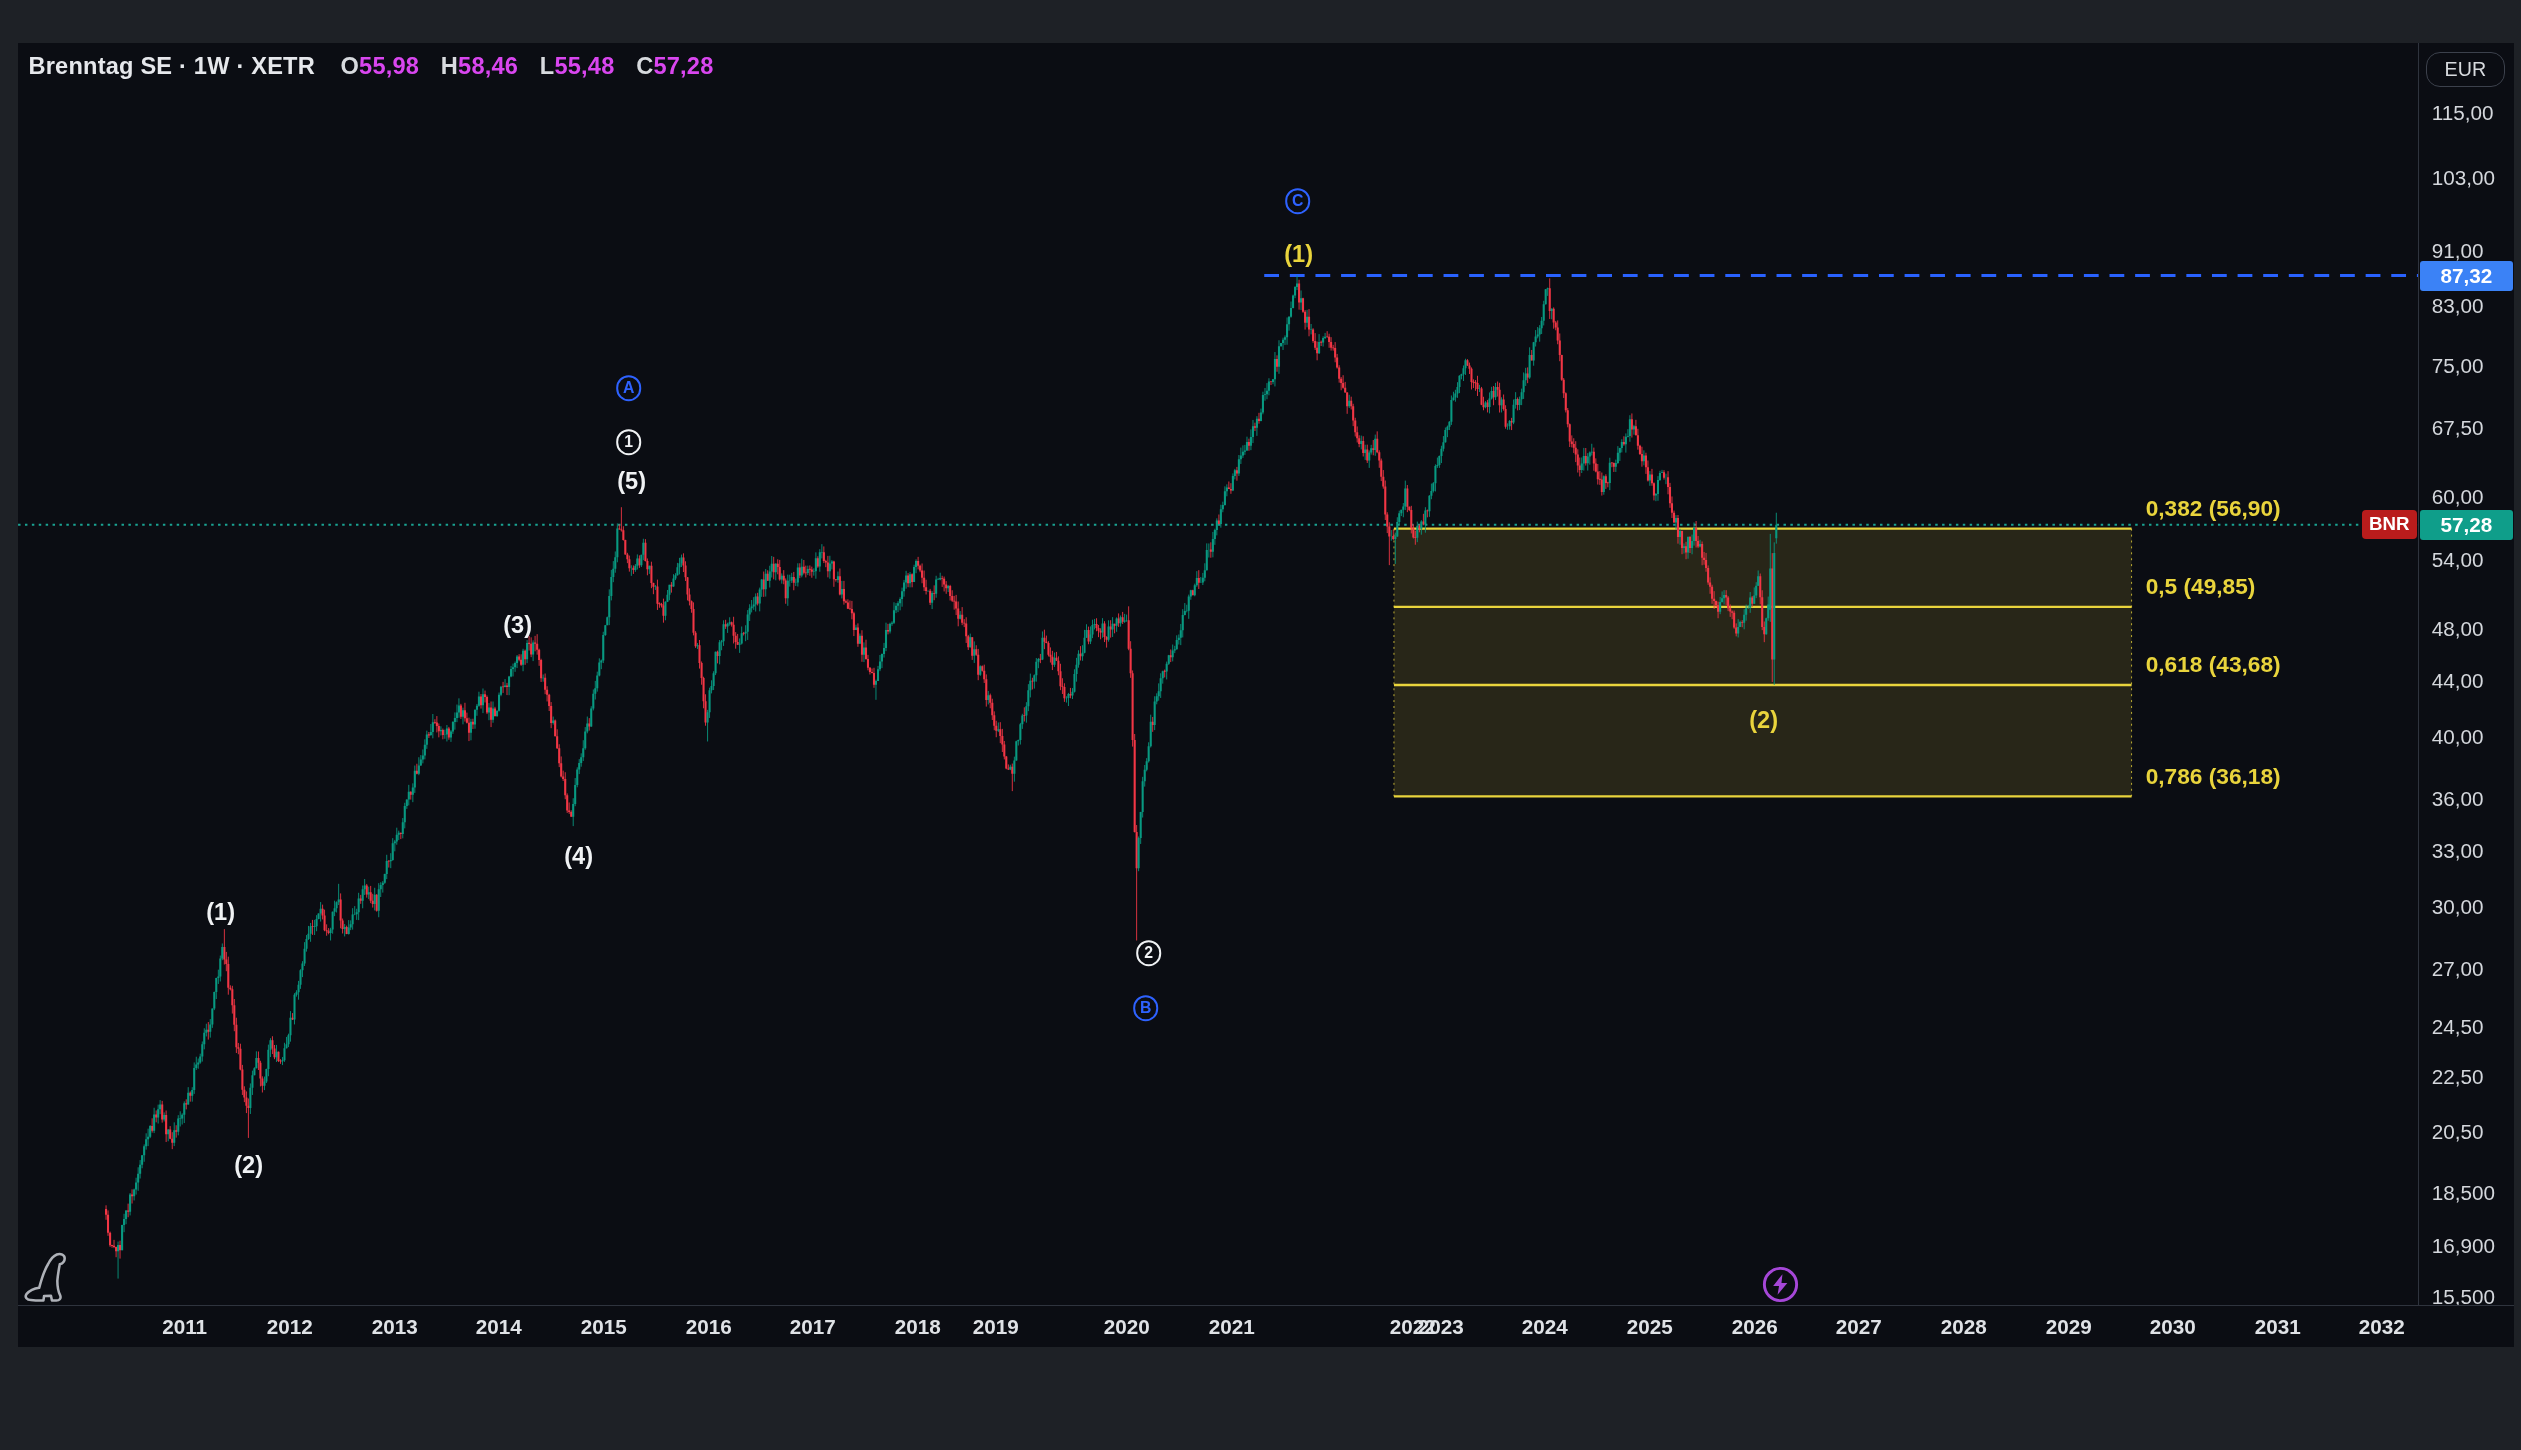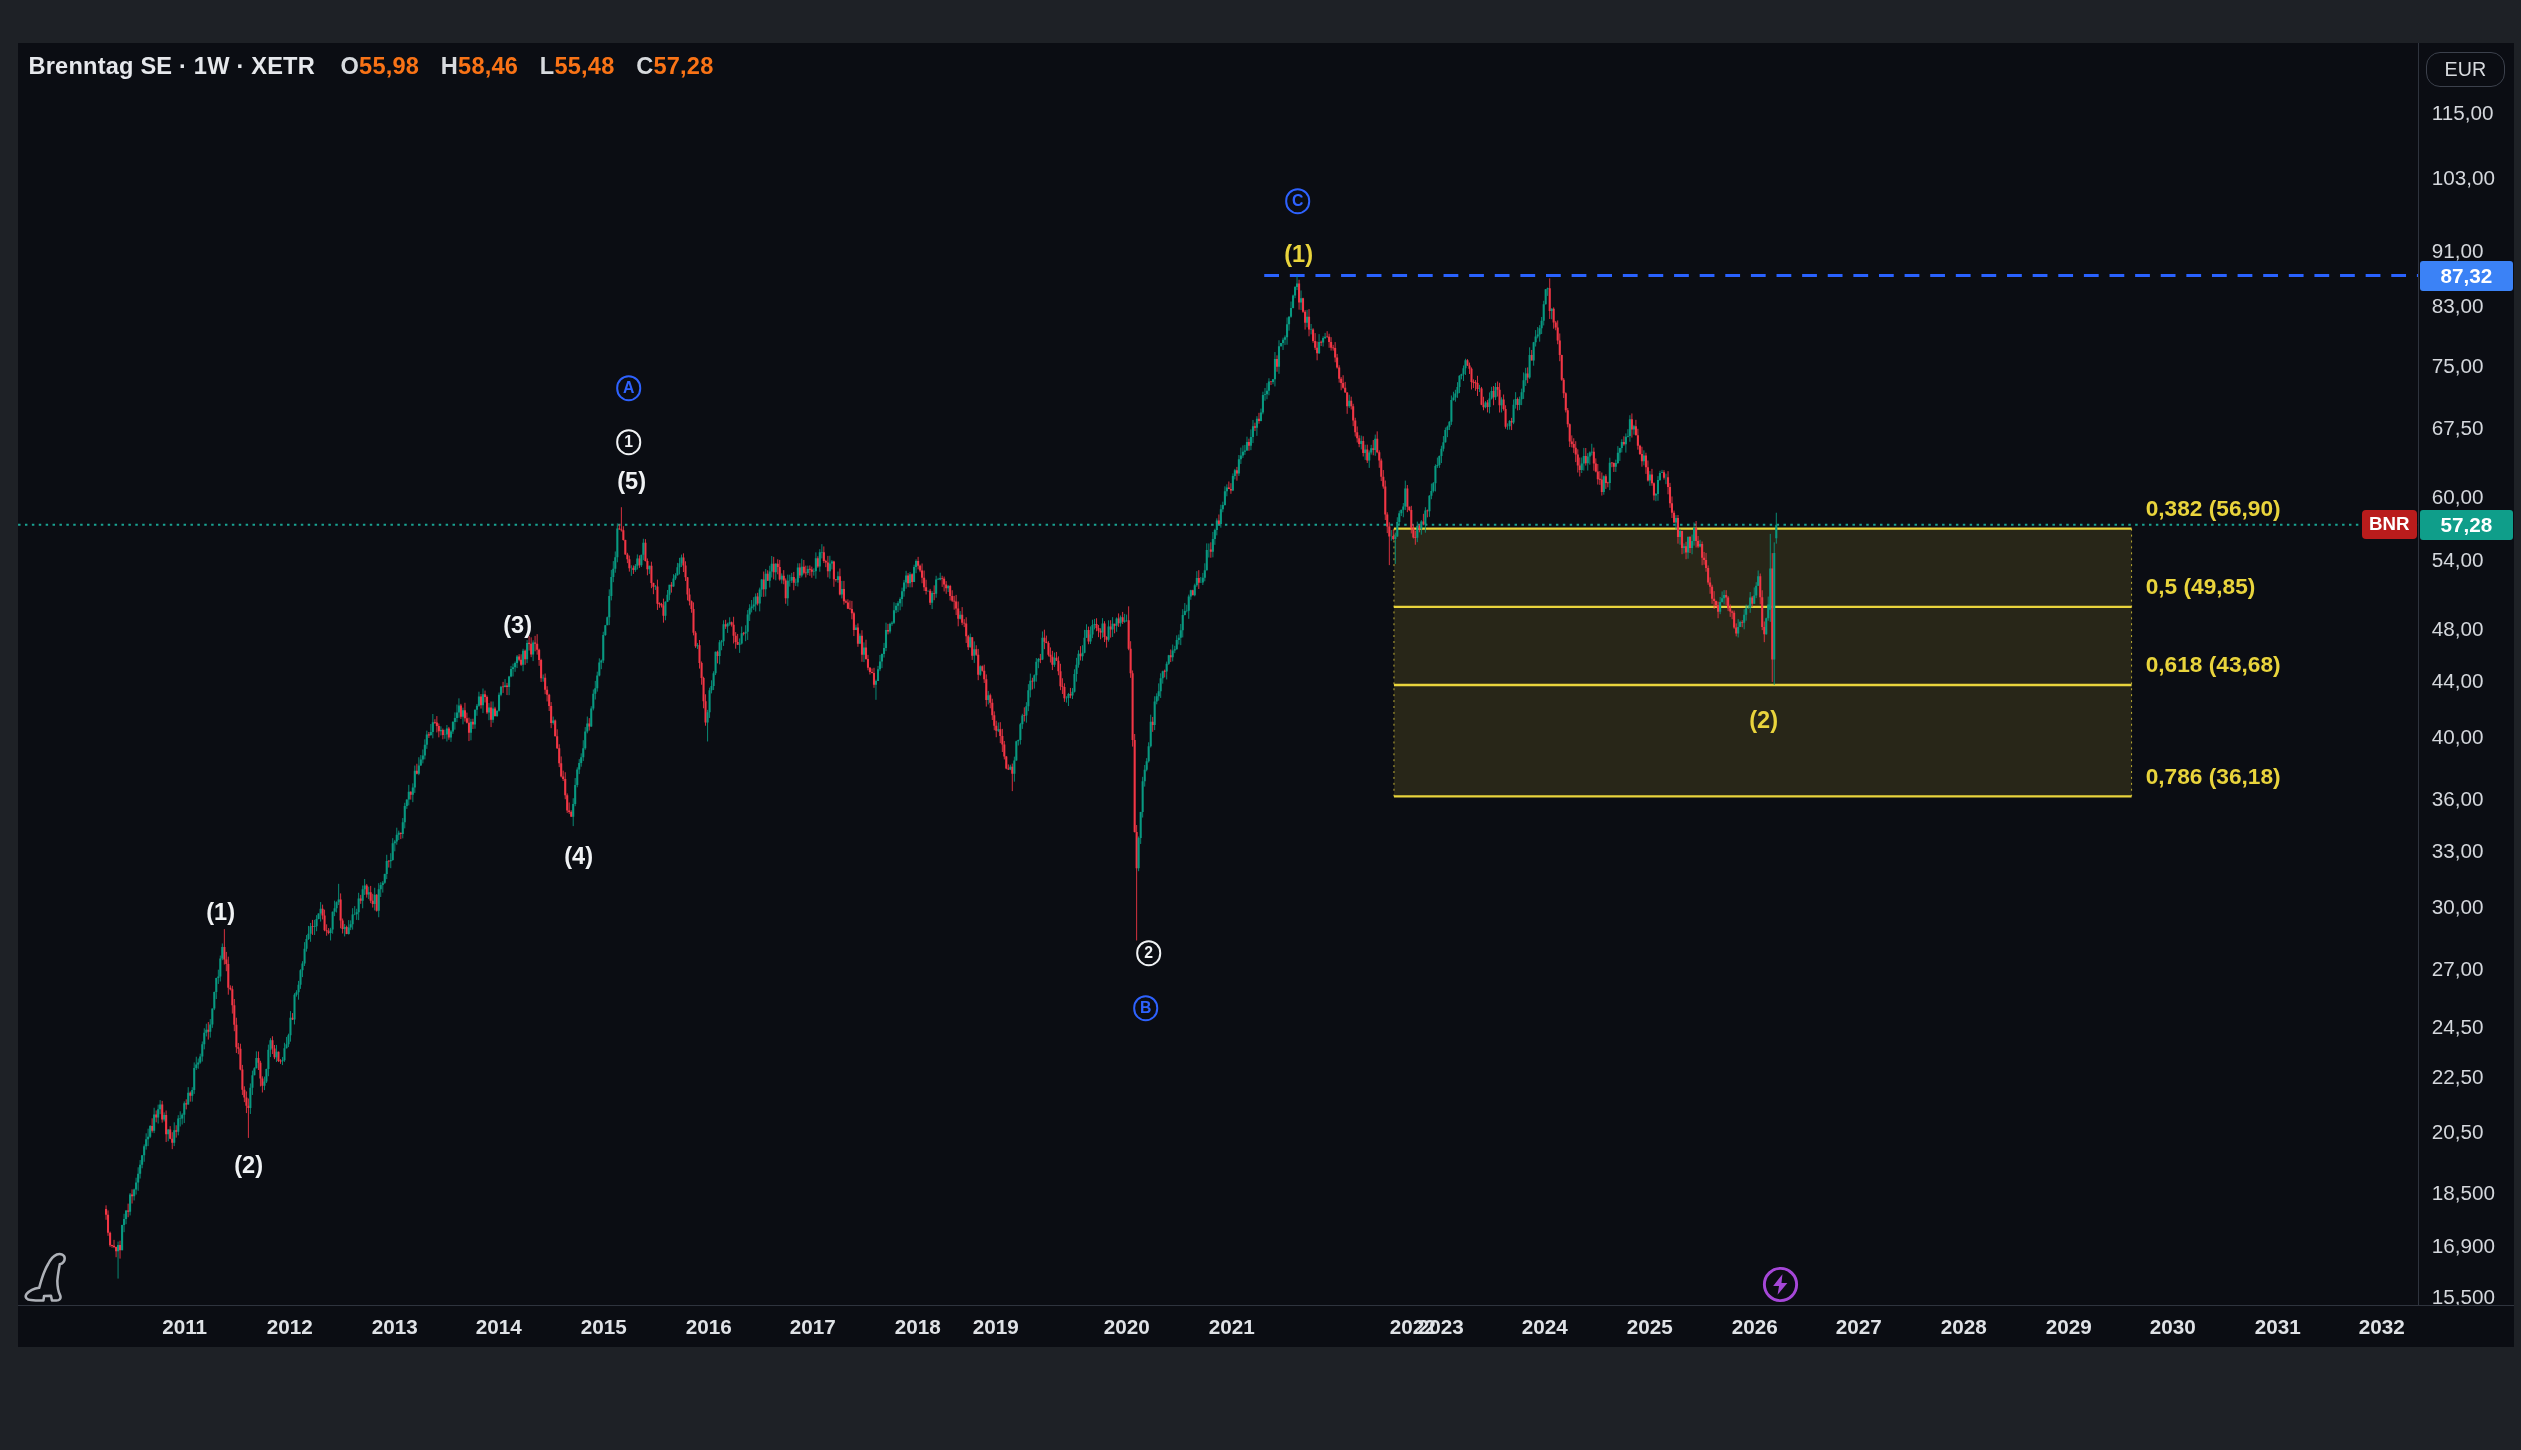--- a/index.html
+++ b/index.html
@@ -10,21 +10,21 @@
   .topbar{position:absolute;left:0;top:0;width:2522px;height:43px;background:#1e2126;
           display:flex;align-items:center;padding-left:29.6px;color:#d7dade;font-size:21.7px;}
   
   .chart-pane{position:absolute;left:17.7px;top:43px;width:2401px;height:1262px;background:#0b0d13;}
   .chart-pane svg.plot{position:absolute;left:0;top:0;}
   .legend{position:absolute;left:10.8px;top:9.9px;display:flex;align-items:center;font-size:23.6px;
           color:#e6e8ec;font-weight:700;letter-spacing:0.2px;white-space:nowrap;}
   .legend .ohlc{display:flex;margin-left:25.6px;font-weight:700;}
   .legend .ohlc .pair{margin-right:21.7px;}
   .legend .ohlc .k{color:#d7dade;}
-  .legend .ohlc .v{color:#f97316;}
+  .legend .ohlc .v{color:#d946ef;}
   .wave-label{position:absolute;transform:translate(-50%,-50%);font-weight:700;font-size:23.6px;white-space:nowrap;}
   .wave-circle{position:absolute;transform:translate(-50%,-50%);width:25.6px;height:25.6px;border-radius:50%;
                border:2.5px solid currentColor;font-size:15.8px;font-weight:700;display:flex;
                align-items:center;justify-content:center;}
   .fib-label{position:absolute;height:27.6px;line-height:27.6px;font-size:22.7px;font-weight:700;color:#e9d43c;white-space:nowrap;}
   .symbol-tag{position:absolute;width:55px;height:28.6px;border-radius:3.9px;background:#0f9e8a;color:#fff;
               font-size:18.7px;font-weight:700;display:flex;align-items:center;justify-content:center;}
   
   .price-axis{position:absolute;left:2418px;top:43px;width:96px;height:1304px;background:#0b0d13;
               border-left:1px solid #2f343e;}

